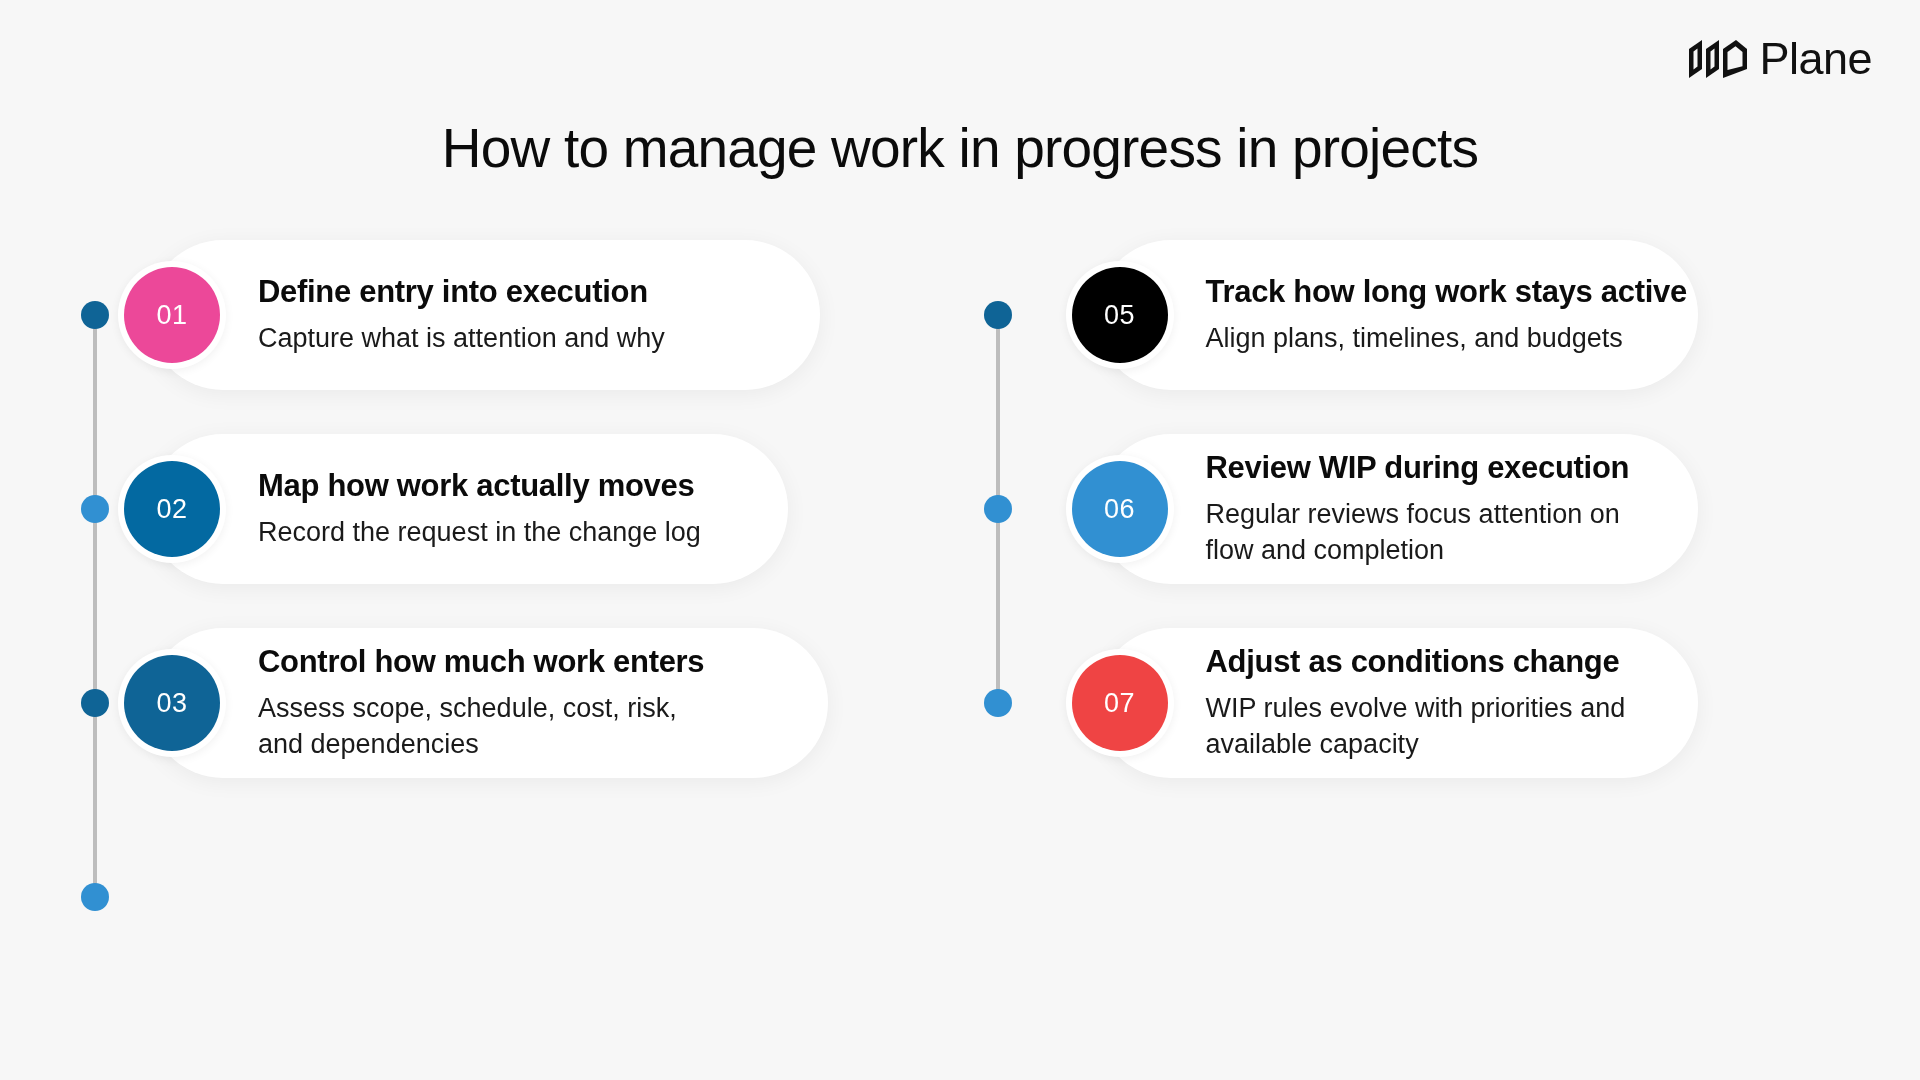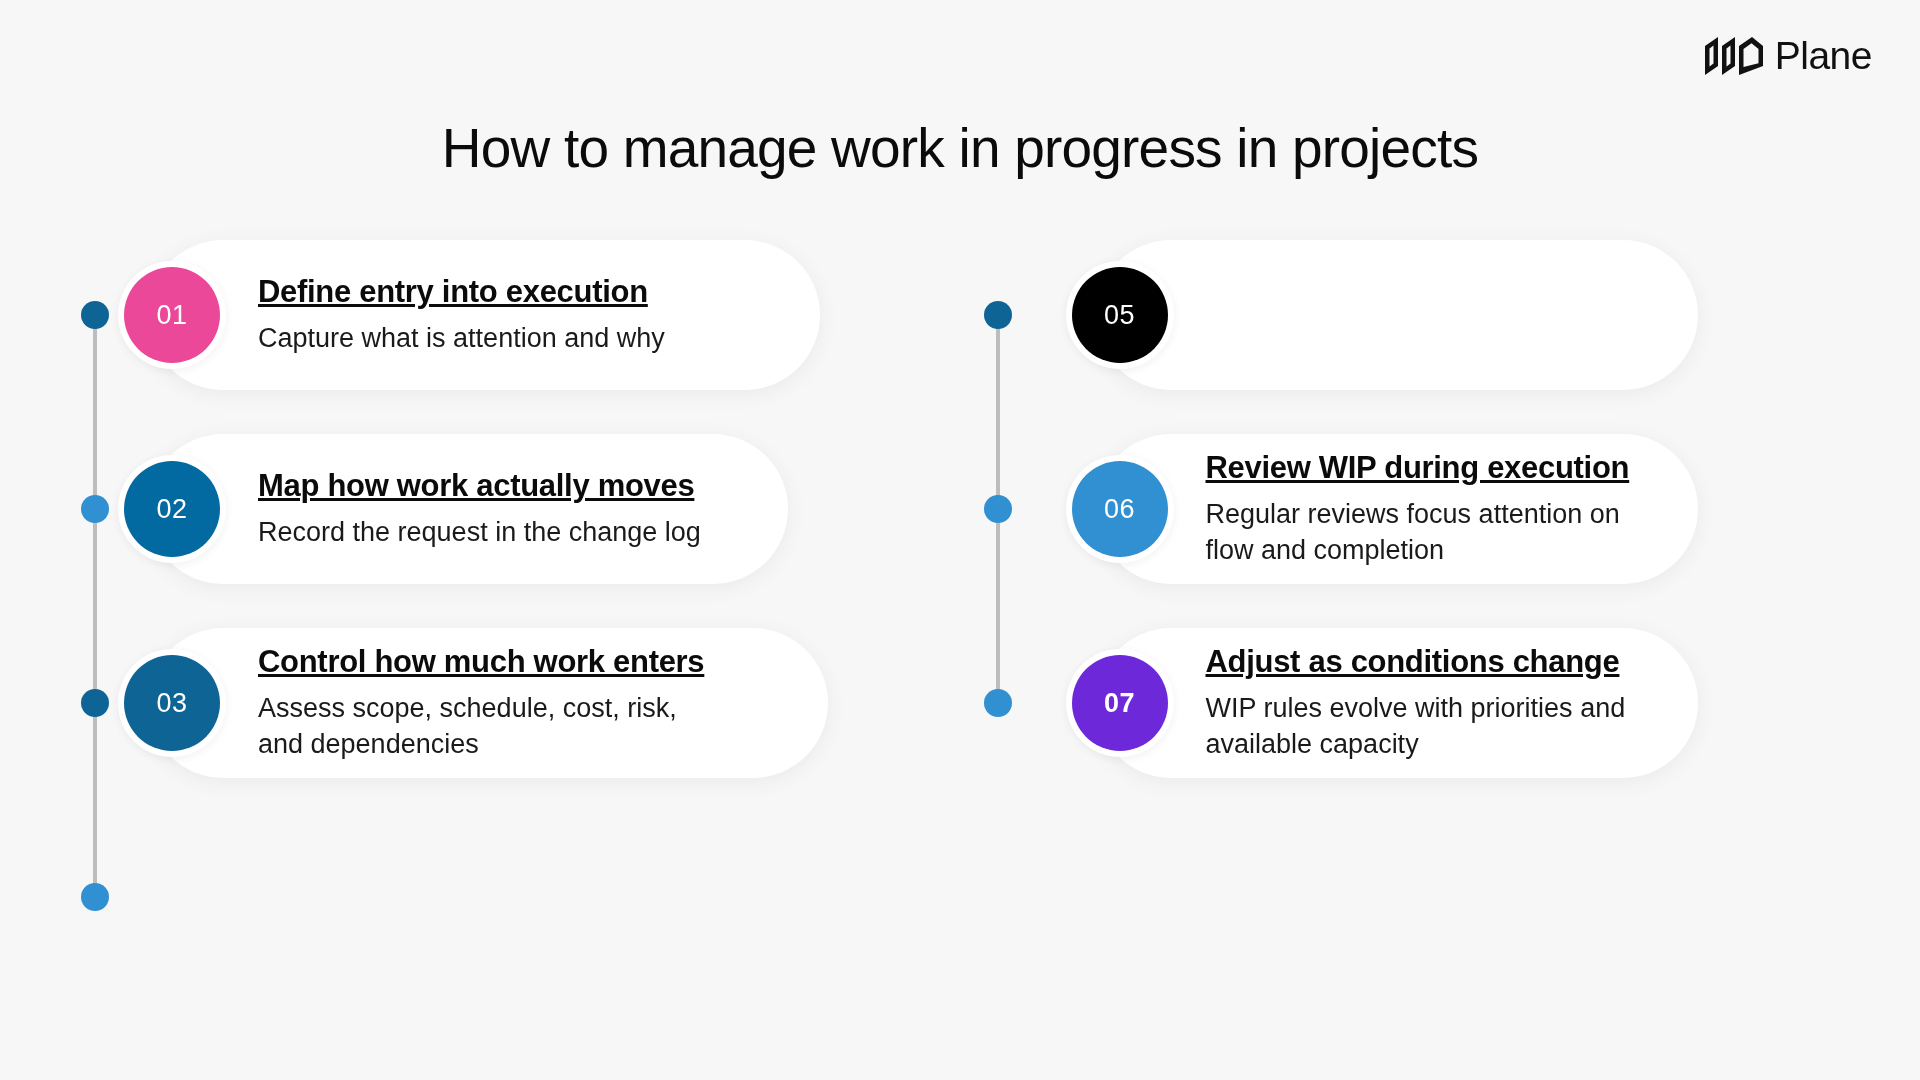--- a/index.html
+++ b/index.html
@@ -26,21 +26,21 @@
     display: flex;
     align-items: center;
     gap: 12px;
   }
   .brand-mark {
     width: 58px;
     height: 38px;
     display: block;
   }
   .brand-name {
-    font-size: 39px;
+    font-size: 45px;
     font-weight: 500;
     letter-spacing: -0.5px;
     color: #111111;
     line-height: 1;
   }
 
   
   .page-title {
     position: absolute;
     top: 118px;
@@ -146,21 +146,20 @@
     margin-left: 32px;
     padding-right: 40px;
   }
   .card-title {
     font-size: 31px;
     font-weight: 700;
     letter-spacing: -0.3px;
     color: #0b0b0b;
     line-height: 1.18;
     margin-bottom: 9px;
-    text-decoration: underline;
   }
   .card-desc {
     font-size: 27px;
     font-weight: 400;
     color: #1a1a1a;
     line-height: 1.34;
     white-space: pre-line;
   }
 </style>
 </head>
@@ -224,36 +223,40 @@
     </div>
 
   <div class="column column-right">
     <div class="rail" style="top: 75px; height: 388px;"></div>
     <div class="rows">
         <div class="row">
           <div class="card" style="width: 602px;"></div>
           <div class="badge-wrap">
             <div class="badge" style="background: #000000;">05</div>
           </div>
+          <div class="texts">
+            <div class="card-title">Track how long work stays active</div>
+            <div class="card-desc">Align plans, timelines, and budgets</div>
+          </div>
         </div>
         <div class="row">
           <div class="card" style="width: 602px;"></div>
           <div class="badge-wrap">
             <div class="badge" style="background: rgb(49, 144, 210);">06</div>
           </div>
           <div class="texts">
             <div class="card-title">Review WIP during execution</div>
             <div class="card-desc">Regular reviews focus attention on
 flow and completion</div>
           </div>
         </div>
         <div class="row">
           <div class="card" style="width: 602px;"></div>
           <div class="badge-wrap">
-            <div class="badge" style="background: #6d28d9; font-weight: bold;">07</div>
+            <div class="badge" style="background: #ef4444;">07</div>
           </div>
           <div class="texts">
             <div class="card-title">Adjust as conditions change</div>
             <div class="card-desc">WIP rules evolve with priorities and
 available capacity</div>
           </div>
         </div>
       </div>
   <div class="rail-dot" style="background: rgb(15, 100, 150); top: 75px;"></div>
       <div class="rail-dot" style="background: rgb(49, 144, 210); top: 269px;"></div>

